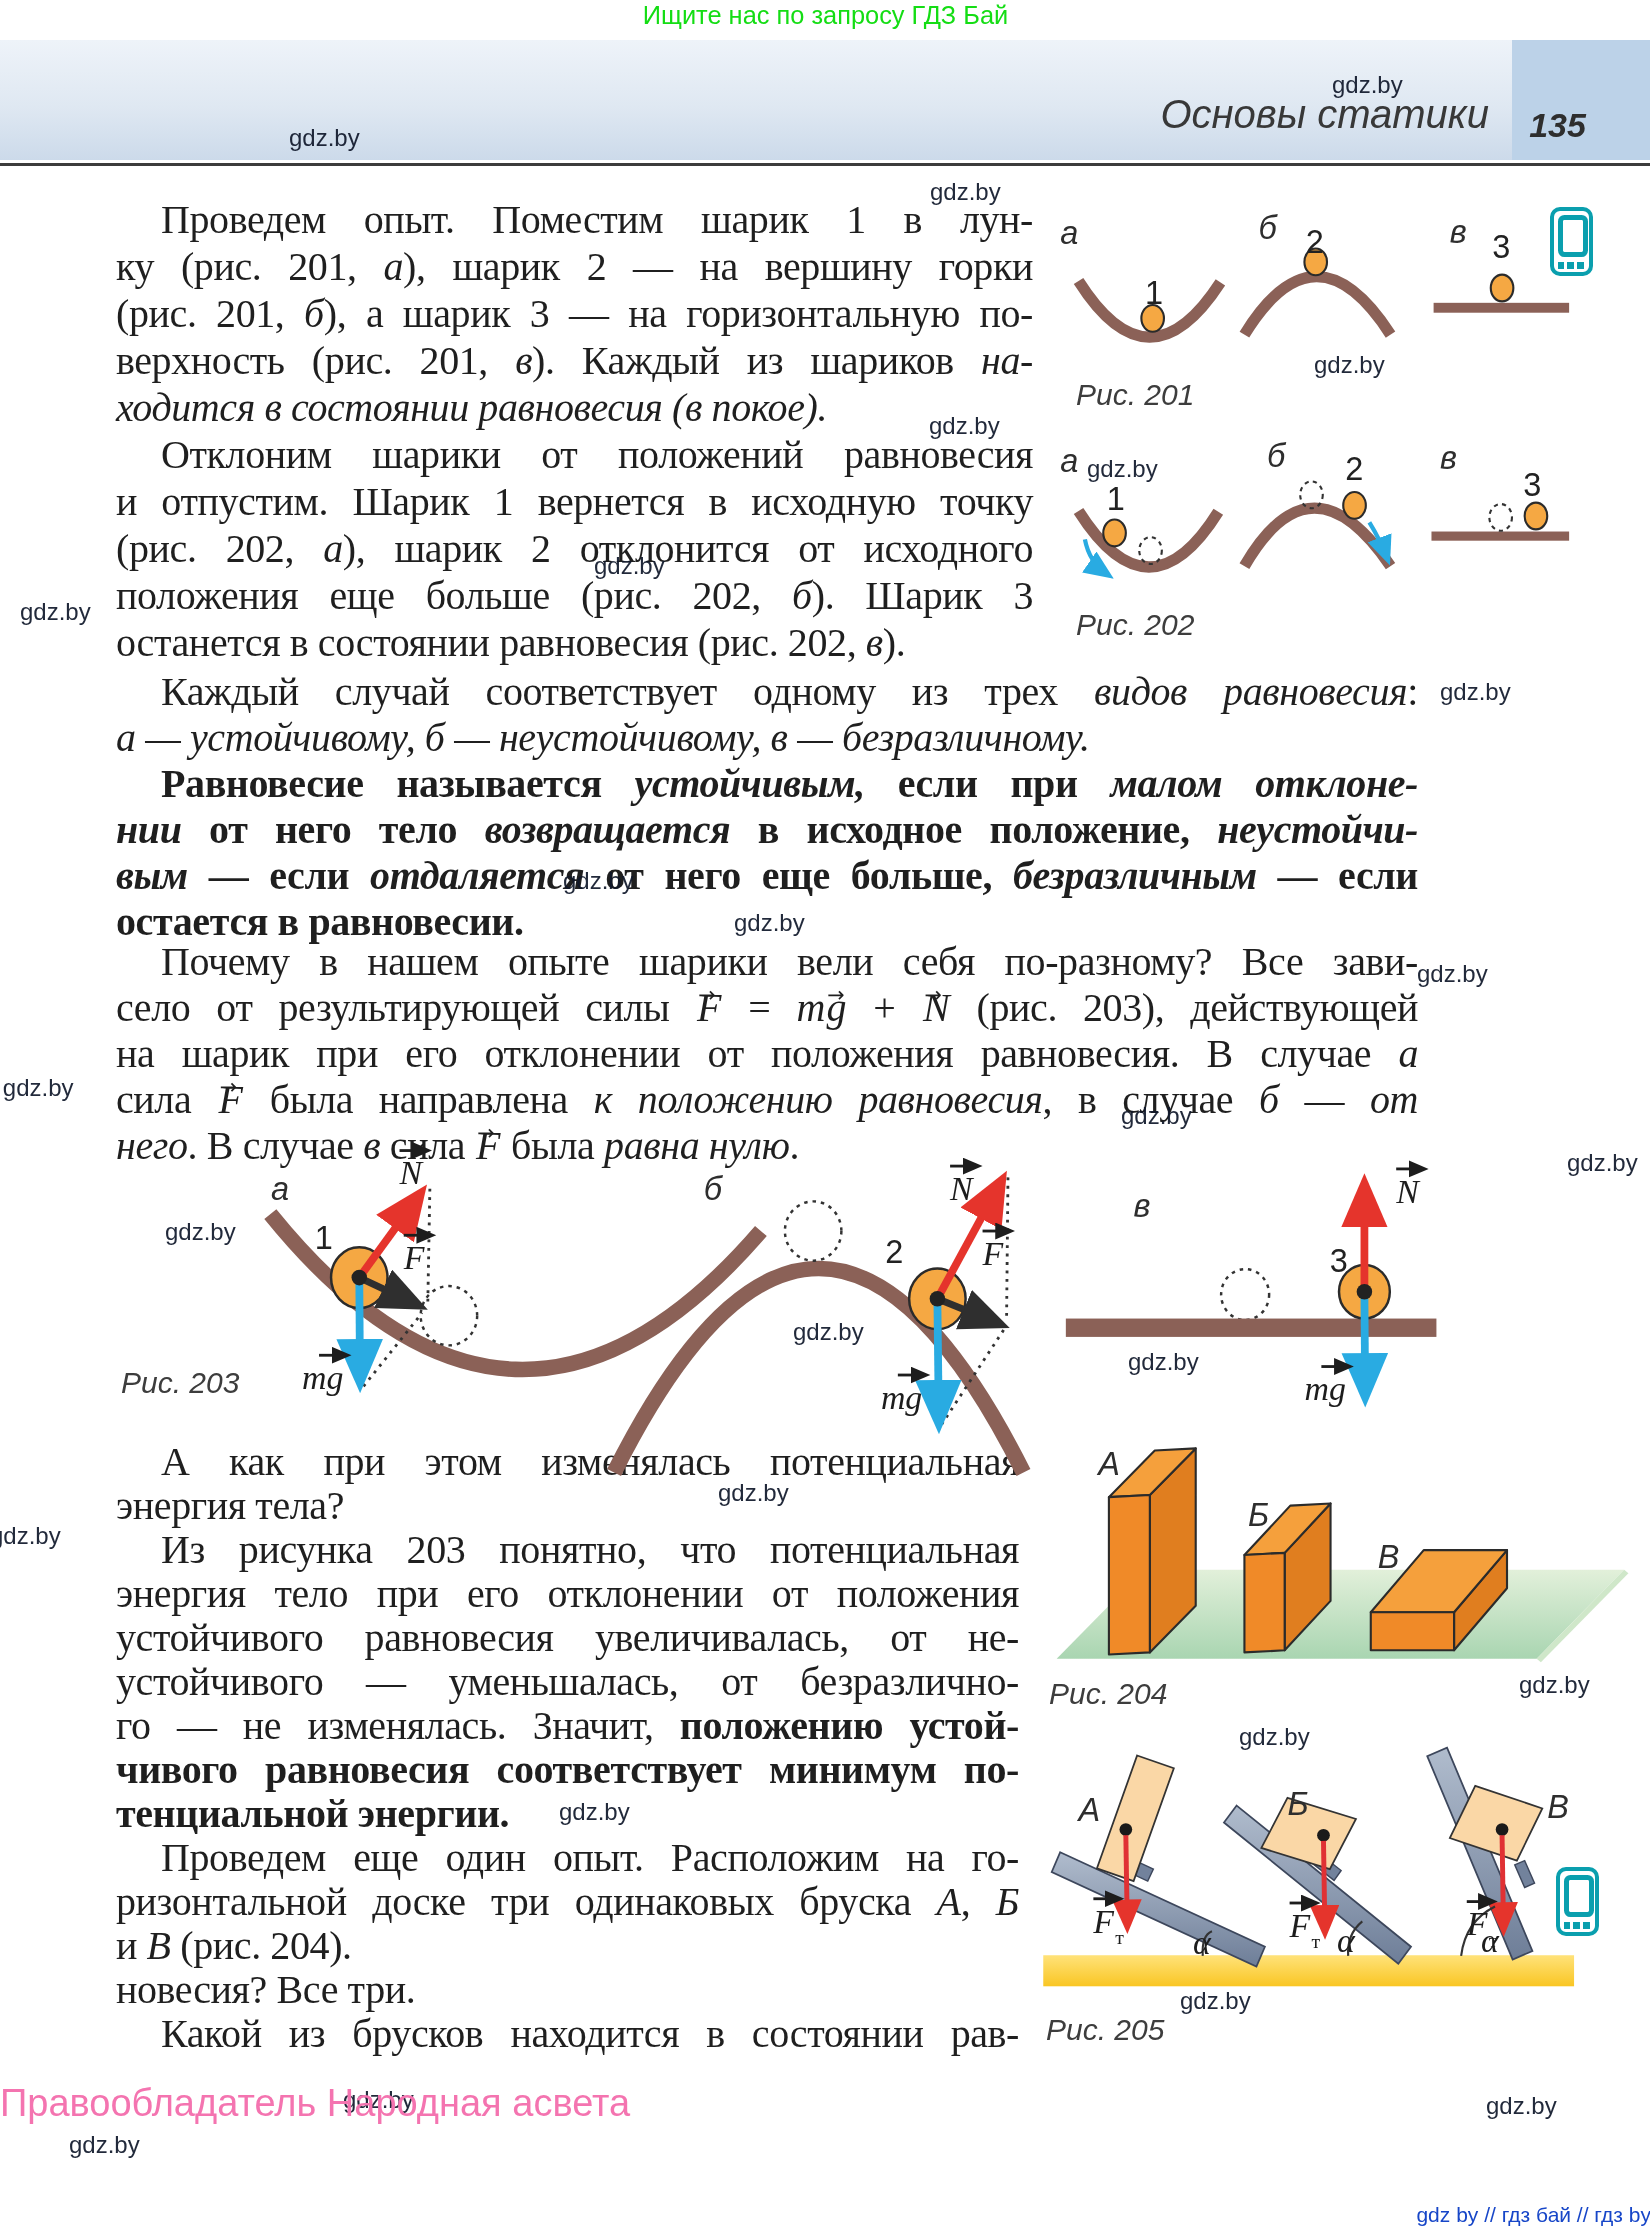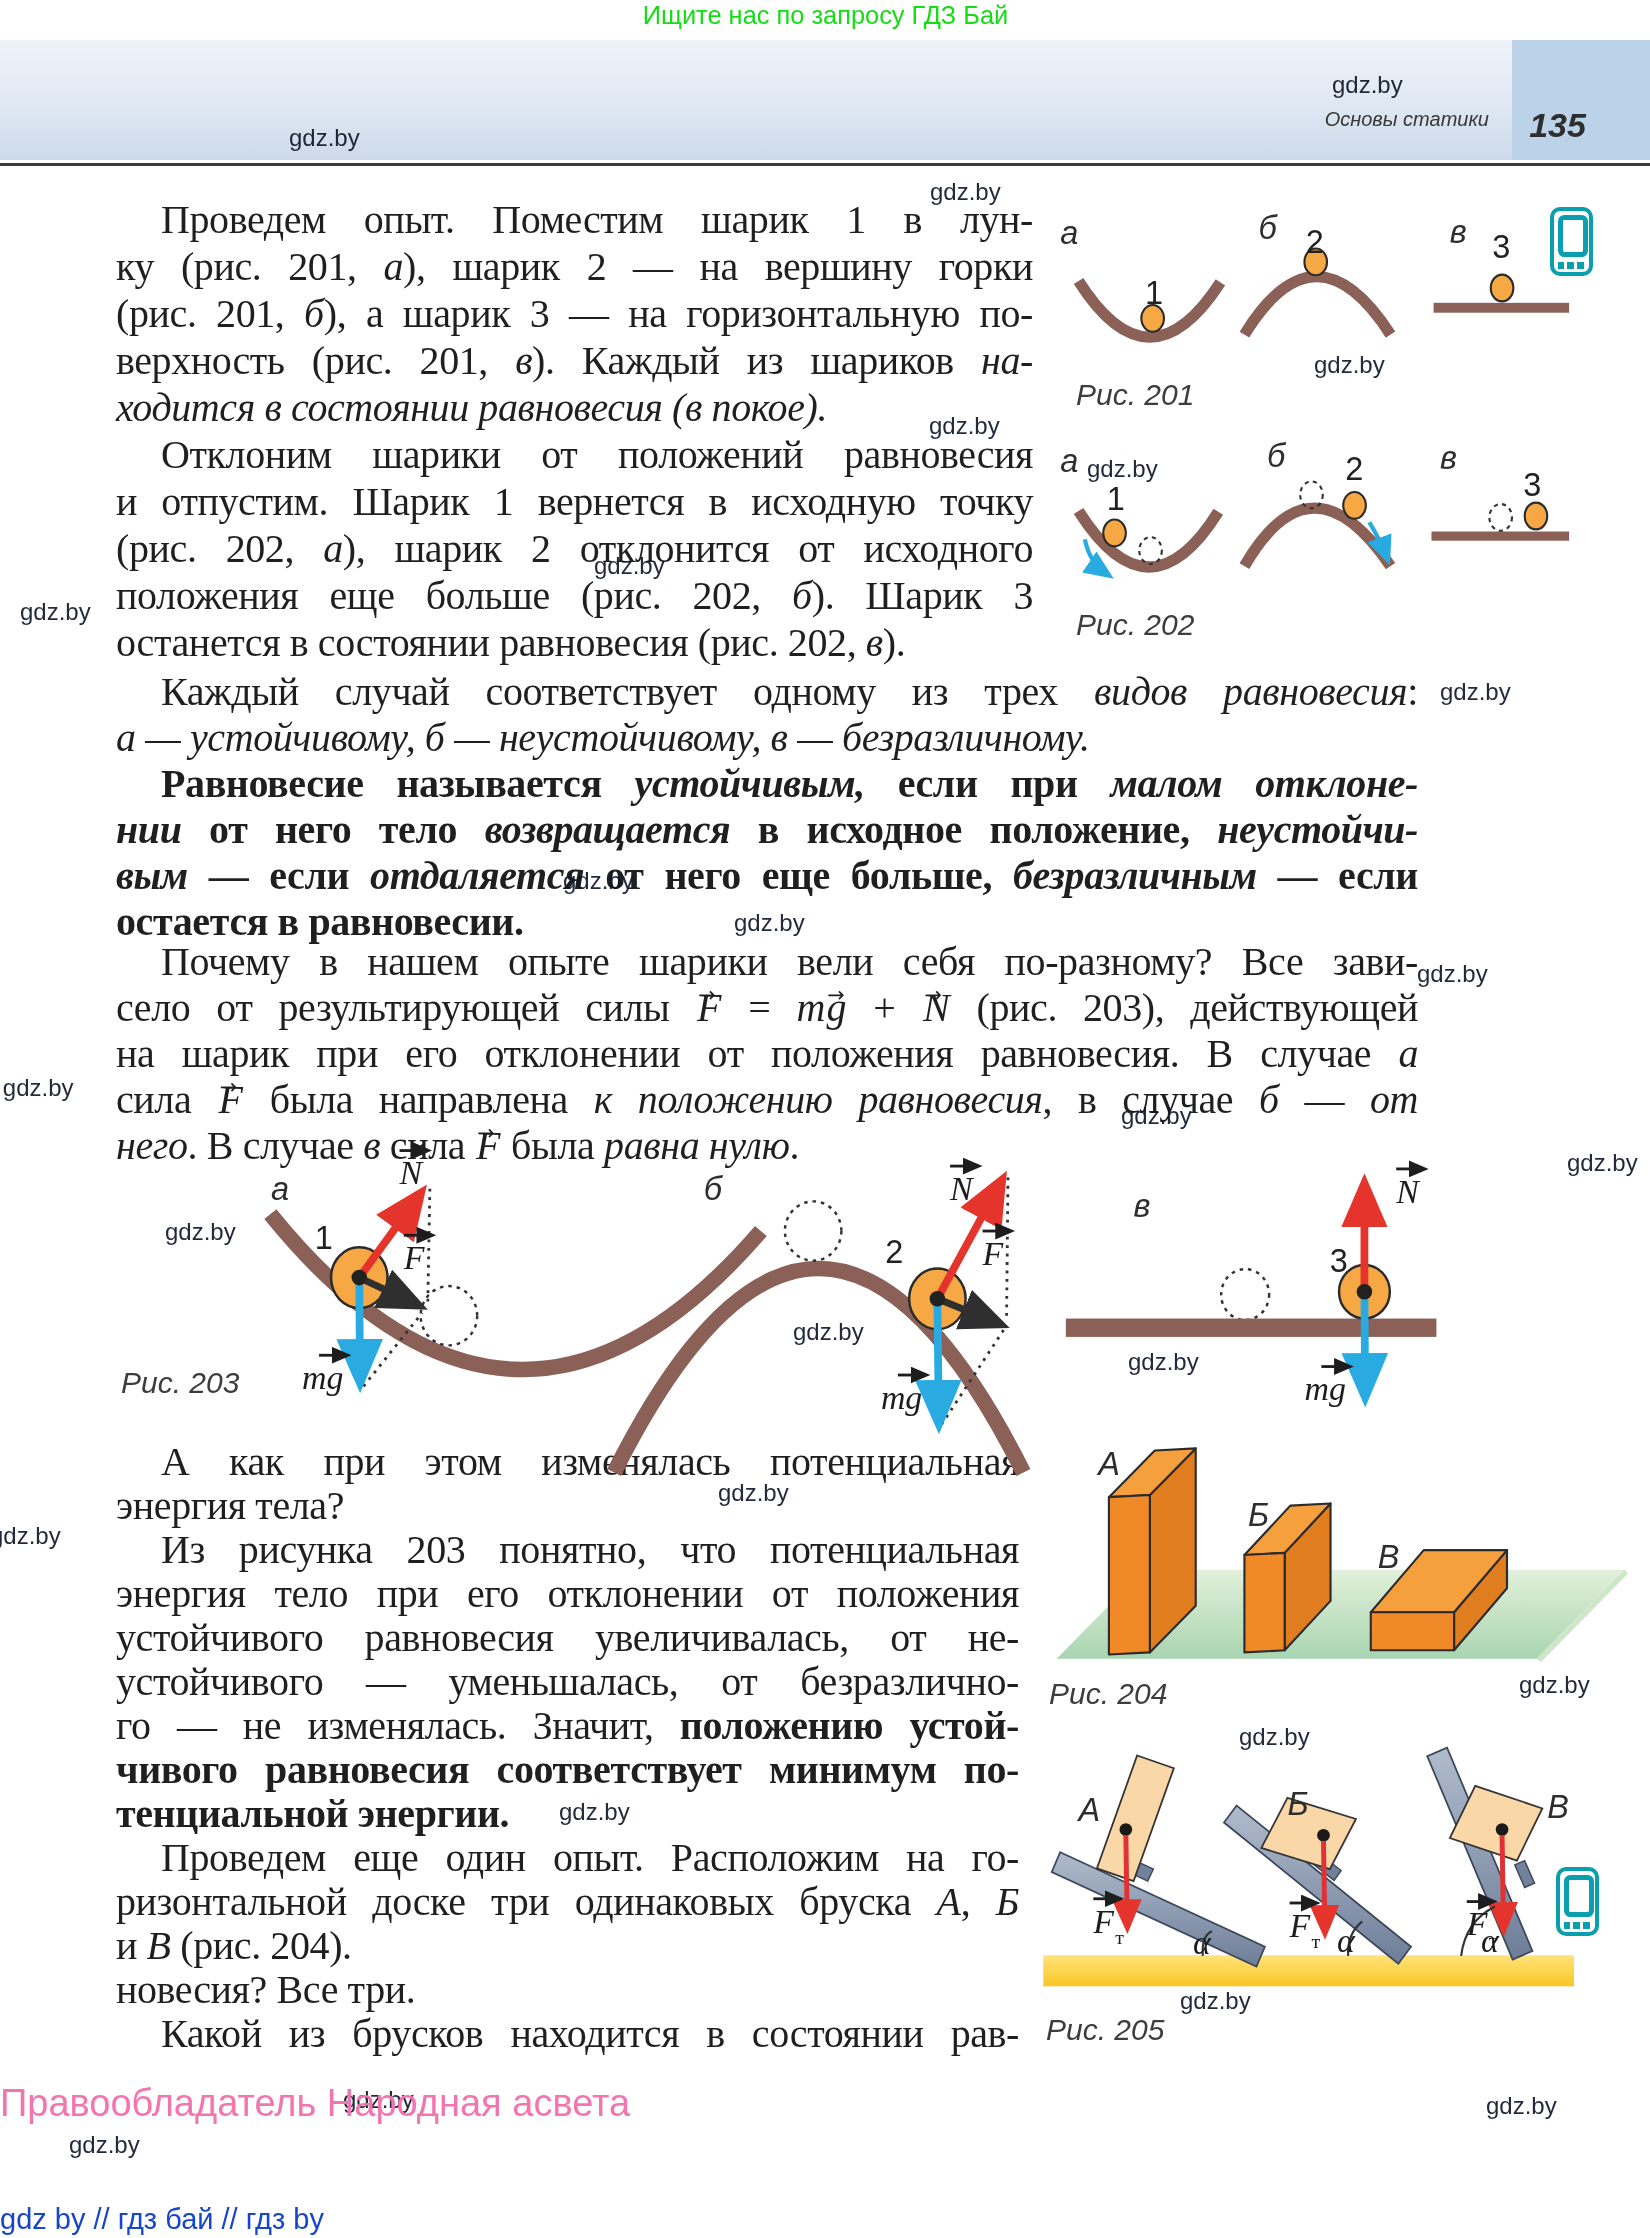--- a/index.html
+++ b/index.html
@@ -5,22 +5,22 @@
   html,body{margin:0;padding:0;background:#fff;}
   .page{position:relative;width:1651px;height:2239px;background:#ffffff;overflow:hidden;
         font-family:"Liberation Serif",serif;color:#1f1f1f;}
   
   .promo{position:absolute;left:0;right:0;top:1.4px;text-align:center;
          font-family:"Liberation Sans",sans-serif;font-size:25.4px;color:#14dd14;}
   
   .band{position:absolute;left:0;top:40px;width:1651px;height:120px;
         background:linear-gradient(180deg,#eef3f9 0%,#dfe8f2 55%,#ccdaea 100%);}
   .band-box{position:absolute;left:1512px;top:0;width:139px;height:120px;background:#bcd2e8;}
-  .hdr-title{position:absolute;left:1157px;top:108px;width:332px;text-align:right;
-             font-family:"Liberation Sans",sans-serif;font-style:italic;font-size:20px;color:#383838;}
+  .hdr-title{position:absolute;left:1157px;top:92px;width:332px;text-align:right;
+             font-family:"Liberation Sans",sans-serif;font-style:italic;font-size:40px;color:#383838;}
   .hdr-num{position:absolute;left:1515px;top:106px;width:85px;text-align:center;
            font-family:"Liberation Sans",sans-serif;font-style:italic;font-weight:bold;font-size:34px;color:#2e2e2e;}
   .rule{position:absolute;left:0;top:163px;width:1651px;height:2.8px;background:#3c3c3c;}
   
   .wm{position:absolute;font-family:"Liberation Sans",sans-serif;font-size:24px;color:#0f172a;opacity:.92;white-space:nowrap;}
   
   .tblock{position:absolute;}
   .line{height:var(--lh);line-height:var(--lh);text-align:justify;text-align-last:justify;
         white-space:nowrap;font-size:40px;letter-spacing:-0.4px;}
   .line.last{text-align-last:left;}
@@ -29,22 +29,22 @@
   .r-b{font-weight:bold;}
   .r-bi{font-weight:bold;font-style:italic;}
   .vec{position:relative;font-style:italic;display:inline-block;padding:0 1.4px;}
   .vec .varr{position:absolute;left:10%;top:-0.62em;font-size:0.52em;font-style:normal;
              font-family:"DejaVu Sans",sans-serif;letter-spacing:0;}
   
   .fig-caption{position:absolute;font-family:"Liberation Sans",sans-serif;font-style:italic;
                font-size:30px;color:#3d3d3d;white-space:nowrap;}
   .footer-pink{position:absolute;left:0;right:0;top:2082px;text-align:left;
                font-family:"Liberation Sans",sans-serif;font-size:38px;color:#f474b0;}
-  .footer-links{position:absolute;left:0;right:0;top:2203px;text-align:left;
-                font-family:"Liberation Sans",sans-serif;font-size:29px;color:#1746c8;}
+  .footer-links{position:absolute;left:0;right:0;top:2203px;text-align:right;
+                font-family:"Liberation Sans",sans-serif;font-size:21px;color:#1746c8;}
   
   .phone{position:absolute;width:35px;height:61px;border:4.2px solid #0a9fae;border-radius:10px;background:#fff;}
   .phone .scr{position:absolute;left:3.5px;top:3.5px;width:20px;height:32px;border:5px solid #0a9fae;border-radius:6.4px;background:#fff;}
   .phone .dots{position:absolute;left:3.5px;bottom:3.5px;display:flex;gap:3.5px;}
   .phone .dots span{width:6.4px;height:7px;background:#0a9fae;display:inline-block;}
   svg{position:absolute;left:0;top:0;}
   svg text{font-family:"Liberation Sans",sans-serif;}
   .flab{font-style:italic;font-size:46px;fill:#2e2e2e;}
   .nlab{font-size:46px;fill:#222;}
   .force{font-family:"Liberation Serif",serif;font-style:italic;font-size:48px;fill:#1d1d1d;}

